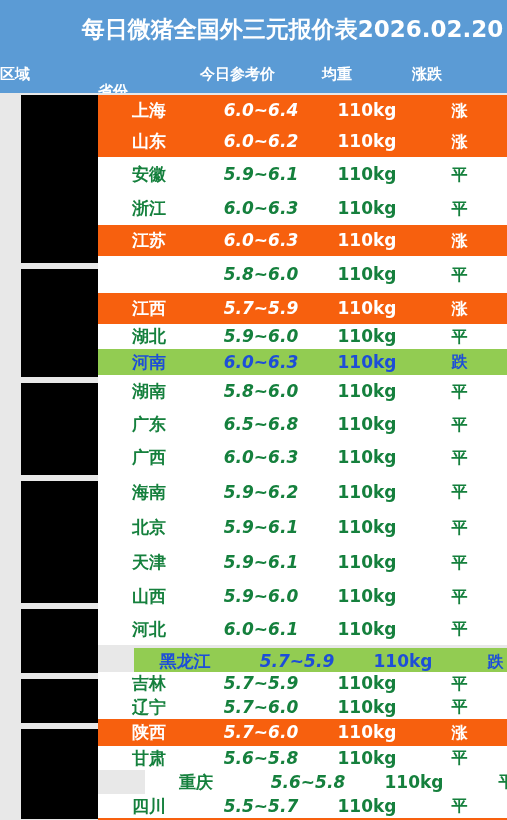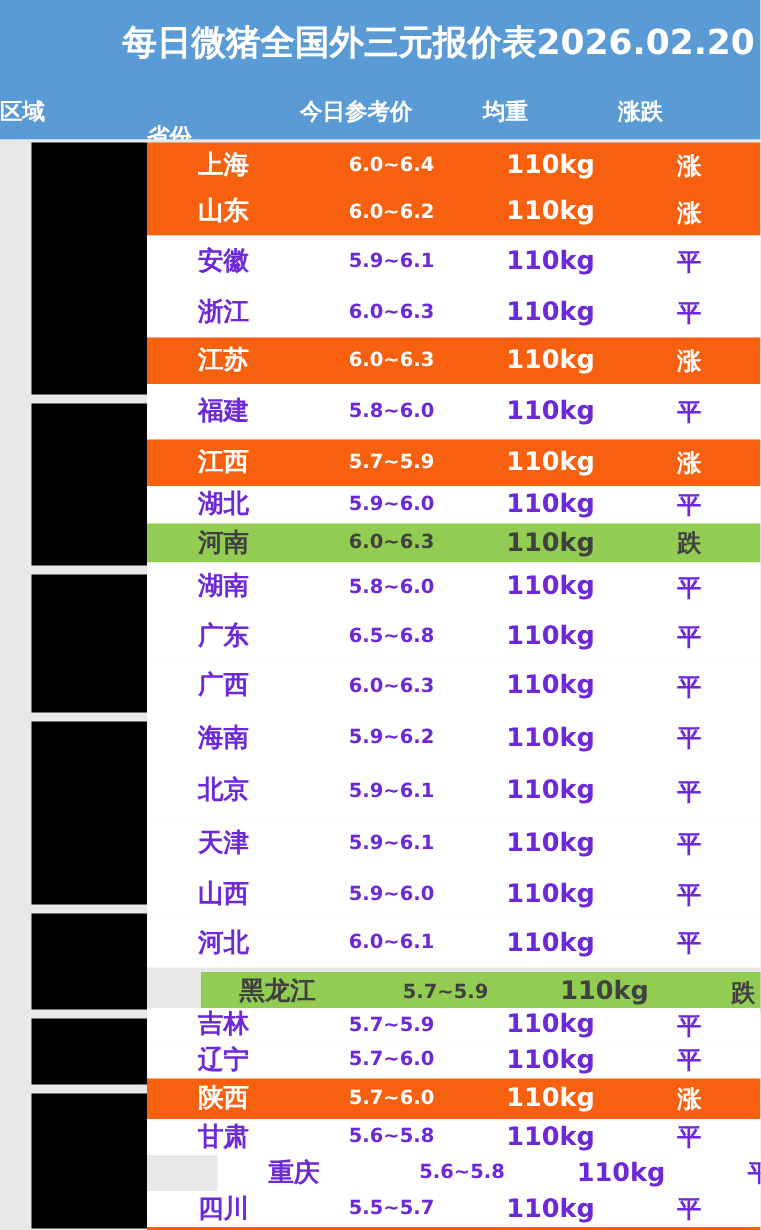--- a/index.html
+++ b/index.html
@@ -98,26 +98,26 @@
     text-align: center;
     white-space: nowrap;
     font-weight: bold;
   }
   
   .b-prov   { left: 0px;   width: 102px; }
   .b-price  { left: 102px; width: 122px; }
   .b-weight { left: 224px; width: 90px;  }
   .b-change { left: 314px; width: 95px;  }
 
-  .row.plain  { background: #ffffff; color: #6d28d9; }
+  .row.plain  { background: #ffffff; color: #15803d; }
   .row.up     { background: #f7600e; color: #ffffff; }
-  .row.down   { background: #92cc52; color: #404040; }
+  .row.down   { background: #92cc52; color: #1d4ed8; }
 
   .cell.prov   { font-size: 17px; }
-  .cell.price  { font-size: 13px; }
+  .cell.price  { font-size: 17px; font-style: italic; }
   .cell.weight { font-size: 17px; }
   .cell.change { font-size: 16px; }
 </style>
 </head>
 <body>
 
 <div id="page">
 
   <div id="header-band">
     <div id="title">每日微猪全国外三元报价表2026.02.20</div>
@@ -165,21 +165,20 @@
           <div class="cell weight b-weight">110kg</div>
           <div class="cell change b-change">平</div>
         </div>
         <div class="row up" style="top: 132px; height: 31px; line-height: 31px;">
           <div class="cell prov b-prov">江苏</div>
           <div class="cell price b-price">6.0~6.3</div>
           <div class="cell weight b-weight">110kg</div>
           <div class="cell change b-change">涨</div>
         </div>
         <div class="row plain" style="top: 163px; height: 37px; line-height: 37px;">
-          <div class="cell prov b-prov">福建</div>
           <div class="cell price b-price">5.8~6.0</div>
           <div class="cell weight b-weight">110kg</div>
           <div class="cell change b-change">平</div>
         </div>
         <div class="row up" style="top: 200px; height: 31px; line-height: 31px;">
           <div class="cell prov b-prov">江西</div>
           <div class="cell price b-price">5.7~5.9</div>
           <div class="cell weight b-weight">110kg</div>
           <div class="cell change b-change">涨</div>
         </div>

